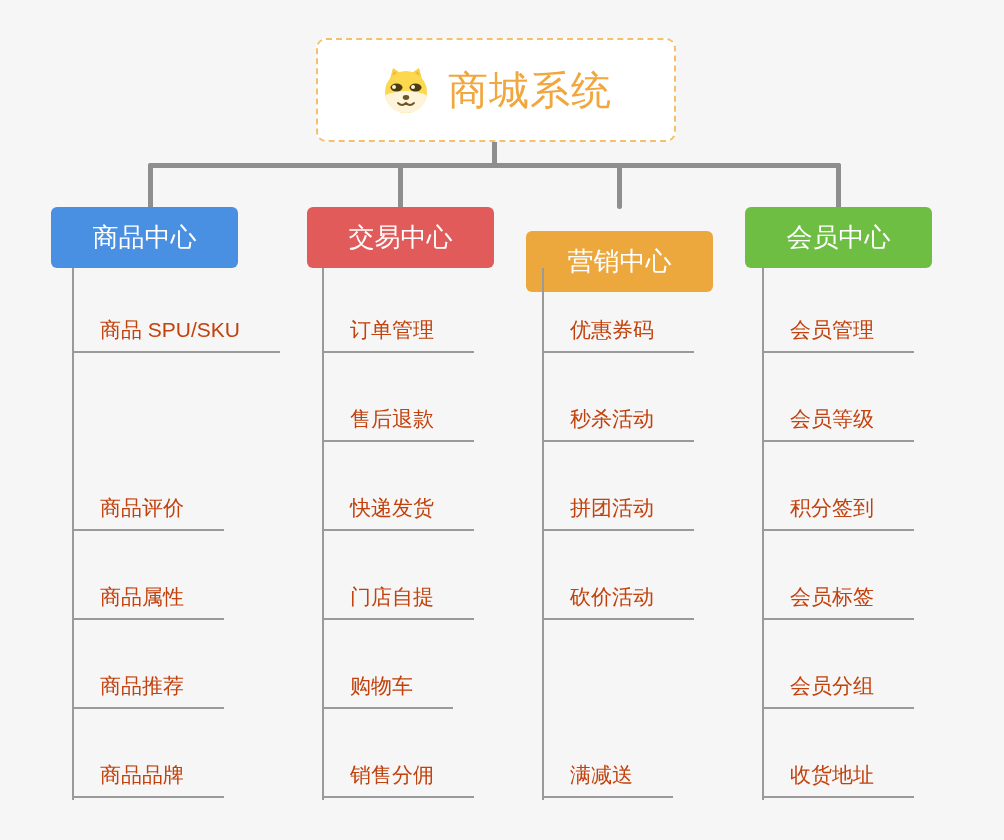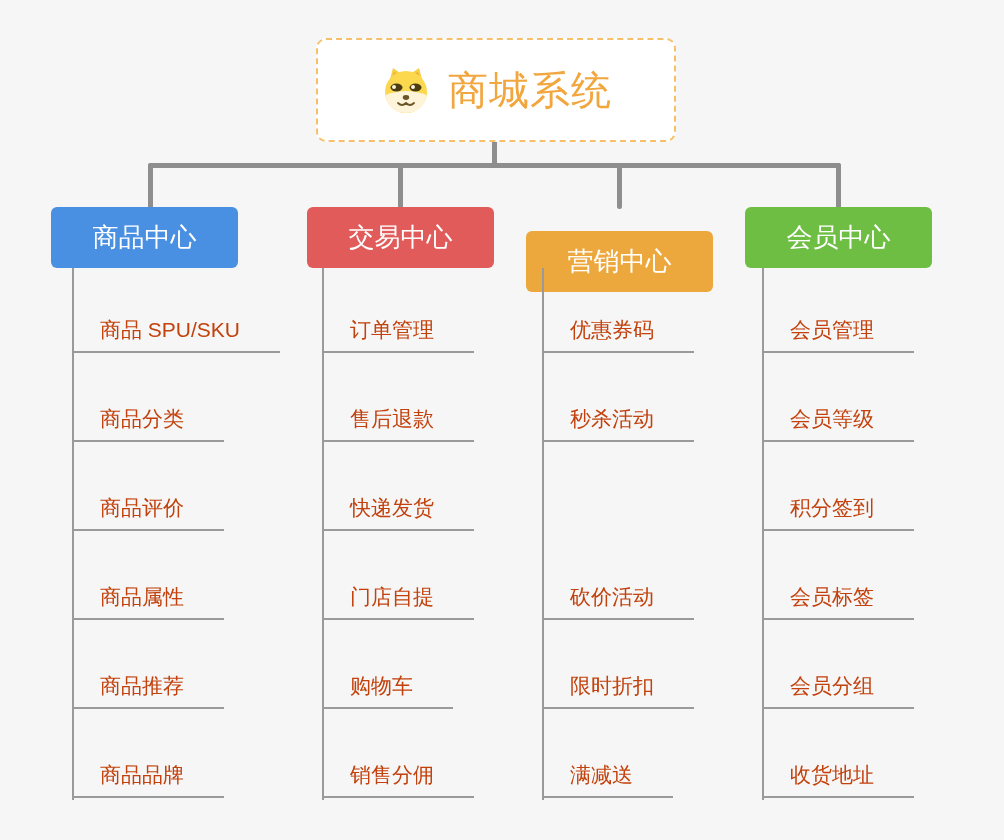--- a/index.html
+++ b/index.html
@@ -134,37 +134,36 @@
   <div class="branch-box branch-2">交易中心</div>
   <div class="branch-box branch-3">营销中心</div>
   <div class="branch-box branch-4">会员中心</div>
 
   <div class="spine spine-1"></div>
   <div class="spine spine-2"></div>
   <div class="spine spine-3"></div>
   <div class="spine spine-4"></div>
 
   <div class="leaf col-1 row-0">商品 SPU/SKU</div>
-  <div class="leaf col-1 row-1">商品分类</div>
   <div class="leaf col-1 row-2">商品评价</div>
   <div class="leaf col-1 row-3">商品属性</div>
   <div class="leaf col-1 row-4">商品推荐</div>
   <div class="leaf col-1 row-5">商品品牌</div>
 
   <div class="leaf col-2 row-0">订单管理</div>
   <div class="leaf col-2 row-1">售后退款</div>
   <div class="leaf col-2 row-2">快递发货</div>
   <div class="leaf col-2 row-3">门店自提</div>
   <div class="leaf col-2 row-4">购物车</div>
   <div class="leaf col-2 row-5">销售分佣</div>
 
   <div class="leaf col-3 row-0">优惠券码</div>
   <div class="leaf col-3 row-1">秒杀活动</div>
+  <div class="leaf col-3 row-2">拼团活动</div>
   <div class="leaf col-3 row-3">砍价活动</div>
-  <div class="leaf col-3 row-4">限时折扣</div>
   <div class="leaf col-3 row-5">满减送</div>
 
   <div class="leaf col-4 row-0">会员管理</div>
   <div class="leaf col-4 row-1">会员等级</div>
   <div class="leaf col-4 row-2">积分签到</div>
   <div class="leaf col-4 row-3">会员标签</div>
   <div class="leaf col-4 row-4">会员分组</div>
   <div class="leaf col-4 row-5">收货地址</div>
 
 </div>

